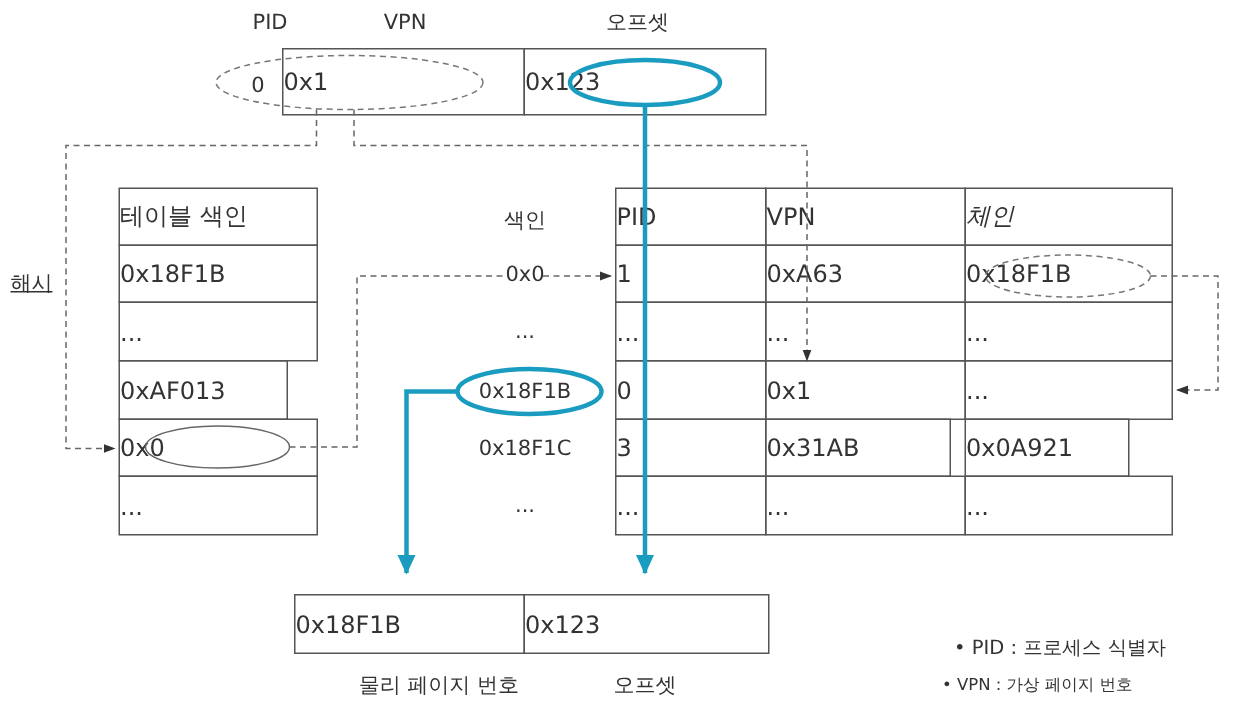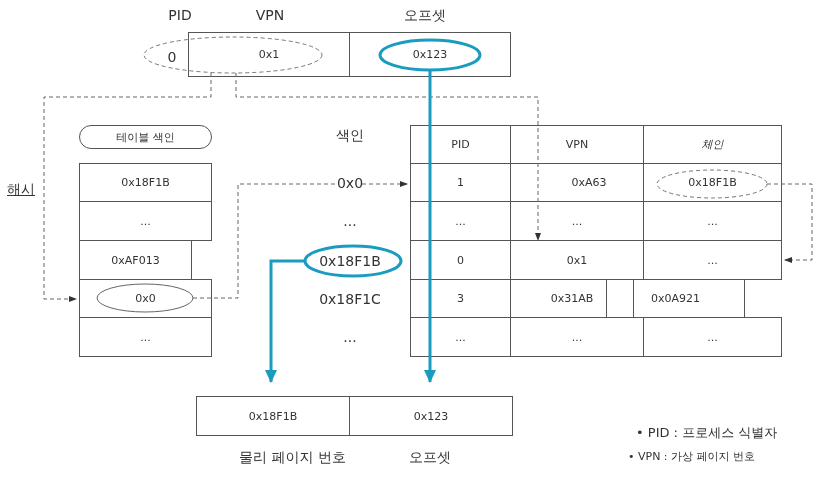--- a/index.html
+++ b/index.html
@@ -1,80 +1,80 @@
 <!DOCTYPE html>
 <html><head>
 <meta charset="utf-8">
 <style>
   html, body { margin:0; padding:0; background:#ffffff; }
   body { width:825px; height:477px; position:relative; overflow:hidden;
          font-family:"DejaVu Sans", "Liberation Sans", sans-serif; color:#333333; }
   .txt { position:absolute; font-size:14px; text-align:center; white-space:nowrap; line-height:1; }
   .cell { position:absolute; box-sizing:border-box; border:1px solid #555555;
-          display:flex; align-items:center; justify-content:center; font-size:11px; background:transparent; }
+          display:flex; align-items:center; justify-content:flex-start; font-size:16px; background:transparent; }
   svg.overlay { position:absolute; left:0; top:0; }
 </style>
 </head>
 <body>
 
 <div class="txt" style="left:160px;top:8px;width:40px;">PID</div>
 <div class="txt" style="left:245px;top:8px;width:50px;">VPN</div>
 <div class="txt" style="left:390px;top:8px;width:70px;">오프셋</div>
 
 <div class="txt" style="left:162px;top:50px;width:20px;">0</div>
 <div class="cell" style="left:188px;top:32px;width:162px;height:45px;">
   <span>0x1</span>
 </div>
 <div class="cell" style="left:349px;top:32px;width:162px;height:45px;">
   <span>0x123</span>
 </div>
 
 <div class="txt" style="left:4px;top:182px;width:34px;text-decoration:underline;">해시</div>
 
-<div class="cell" style="left:79px;top:125px;width:133px;height:24px;border-radius:16px;">
+<div class="cell" style="left:79px;top:125px;width:133px;height:39px;">
   <span>테이블 색인</span>
 </div>
 <div class="cell" style="left:79px;top:163px;width:133px;height:39px;">
     <span>0x18F1B</span>
   </div>
 <div class="cell" style="left:79px;top:201px;width:133px;height:40px;">
     <span>...</span>
   </div>
 <div class="cell" style="left:79px;top:240px;width:113px;height:40px;">
     <span>0xAF013</span>
   </div>
 <div class="cell" style="left:79px;top:279px;width:133px;height:39px;">
     <span>0x0</span>
   </div>
 <div class="cell" style="left:79px;top:317px;width:133px;height:40px;">
     <span>...</span>
   </div>
 
-<div class="txt" style="left:325px;top:128px;width:50px;">색인</div>
+<div class="txt" style="left:325px;top:140px;width:50px;">색인</div>
 <div class="txt" style="left:325px;top:176px;width:50px;">0x0</div>
 <div class="txt" style="left:325px;top:214px;width:50px;">...</div>
 <div class="txt" style="left:315px;top:254px;width:70px;">0x18F1B</div>
 <div class="txt" style="left:315px;top:292px;width:70px;">0x18F1C</div>
 <div class="txt" style="left:325px;top:330px;width:50px;">...</div>
 
 <div class="cell" style="left:410px;top:125px;width:101px;height:39px;">
     <span>PID</span>
   </div>
 <div class="cell" style="left:510px;top:125px;width:134px;height:39px;">
     <span>VPN</span>
   </div>
 <div class="cell" style="left:643px;top:125px;width:139px;height:39px;font-style:italic;">
     <span>체인</span>
   </div>
 
 <div id="ipt-rows">
     <div class="cell" style="left: 410px; top: 163px; width: 101px; height: 39px;">
       <span>1</span>
     </div>
-    <div class="cell" style="left: 510px; top: 163px; width: 134px; height: 39px; padding-left: 24px;">
+    <div class="cell" style="left: 510px; top: 163px; width: 134px; height: 39px;">
       <span>0xA63</span>
     </div>
     <div class="cell" style="left: 643px; top: 163px; width: 139px; height: 39px;">
       <span>0x18F1B</span>
     </div>
     <div class="cell" style="left: 410px; top: 201px; width: 101px; height: 40px;">
       <span>...</span>
     </div>
     <div class="cell" style="left: 510px; top: 201px; width: 134px; height: 40px;">
       <span>...</span>
@@ -90,21 +90,21 @@
     </div>
     <div class="cell" style="left: 643px; top: 240px; width: 139px; height: 40px;">
       <span>...</span>
     </div>
     <div class="cell" style="left: 410px; top: 279px; width: 101px; height: 39px;">
       <span>3</span>
     </div>
     <div class="cell" style="left: 510px; top: 279px; width: 124px; height: 39px;">
       <span>0x31AB</span>
     </div>
-    <div class="cell" style="left: 606px; top: 279px; width: 139px; height: 39px;">
+    <div class="cell" style="left: 643px; top: 279px; width: 110px; height: 39px;">
       <span>0x0A921</span>
     </div>
     <div class="cell" style="left: 410px; top: 317px; width: 101px; height: 40px;">
       <span>...</span>
     </div>
     <div class="cell" style="left: 510px; top: 317px; width: 134px; height: 40px;">
       <span>...</span>
     </div>
     <div class="cell" style="left: 643px; top: 317px; width: 139px; height: 40px;">
       <span>...</span>

